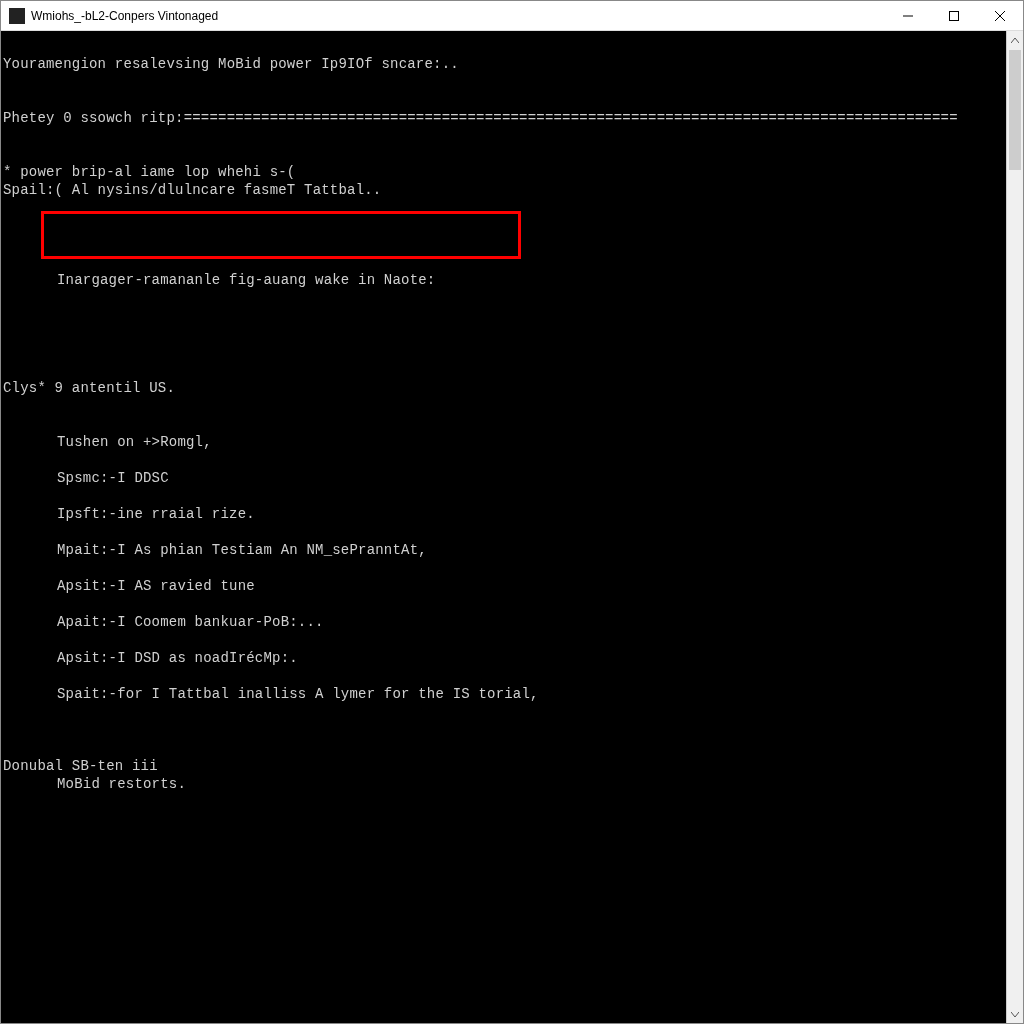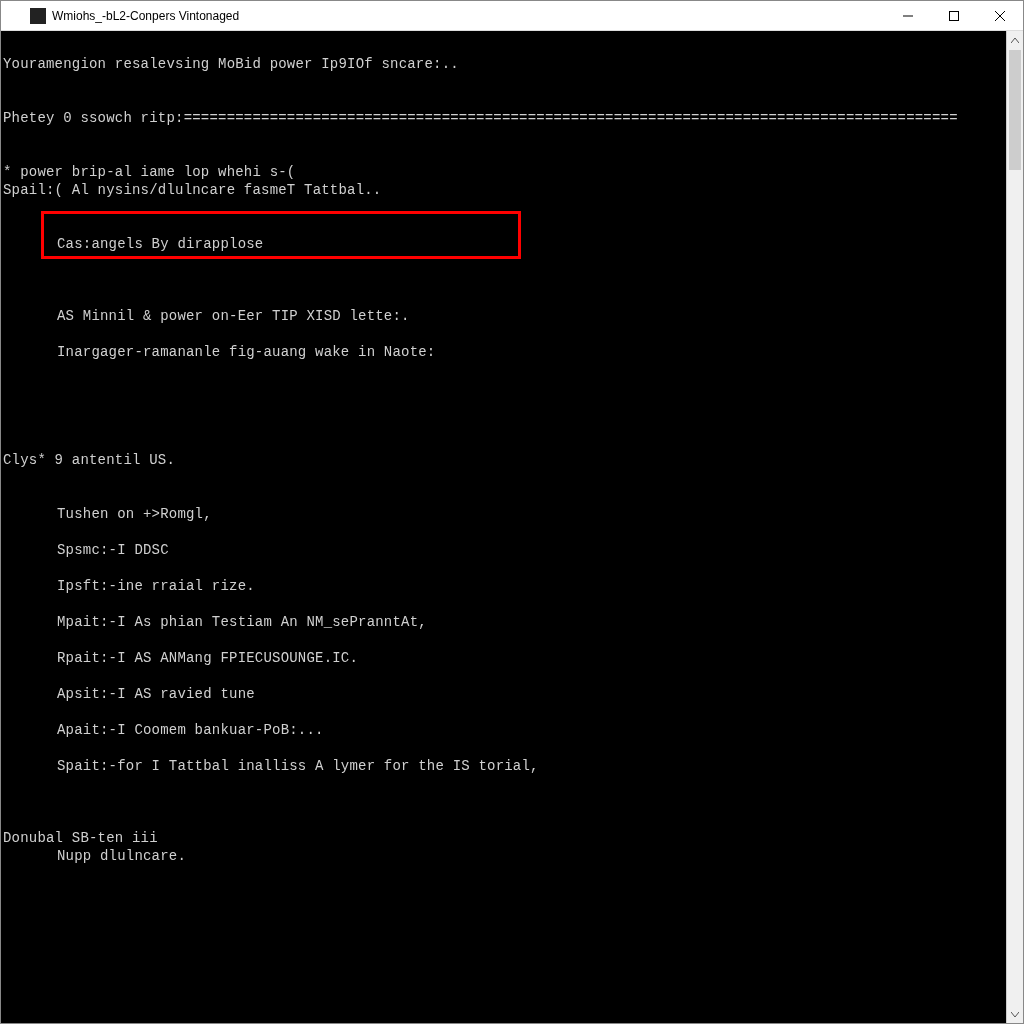--- a/index.html
+++ b/index.html
@@ -14,21 +14,20 @@
   background: #fff;
 }
 
 .titlebar {
   height: 30px;
   background: #fff;
   display: flex;
   align-items: center;
   border-bottom: 1px solid #ddd;
   flex-shrink: 0;
-  padding-left: 21px;
 }
 .titlebar .app-icon {
   width: 16px; height: 16px;
   margin: 0 6px 0 8px;
   background: #222;
   display: inline-block;
 }
 .titlebar .title-text {
   flex: 1;
   font-size: 12px;
@@ -137,39 +136,37 @@
 
   <div class="client-area">
     <div class="terminal">
 <span>Youramengion resalevsing MoBid power Ip9IOf sncare:..</span>
 <div class="blank"></div>
 <span>Phetey 0 ssowch ritp:==========================================================================================</span>
 <div class="blank"></div>
 <span>* power brip-al iame lop whehi s-(</span>
 <span>Spail:( Al nysins/dlulncare fasmeT Tattbal..</span>
 <div class="blank"></div>
-<span class="indent">Cas:angels By dirapplose</span>
-<div class="blank"></div>
-<span class="indent">AS Minnil &amp; power on-Eer TIP XISD lette:.</span>
+<div class="blank"></div>
 <span class="indent">Inargager-ramananle fig-auang wake in Naote:</span>
 <div class="blank"></div>
 <div class="blank"></div>
 <span>Clys* 9 antentil US.</span>
 <div class="blank"></div>
 <span class="indent">Tushen on +&gt;Romgl,</span>
 <span class="indent">Spsmc:-I DDSC</span>
 <span class="indent">Ipsft:-ine rraial rize.</span>
 <span class="indent">Mpait:-I As phian Testiam An NM_sePranntAt,</span>
-<span class="indent">Rpait:-I AS ANMang FPIECUSOUNGE.IC.</span>
 <span class="indent">Apsit:-I AS ravied tune</span>
 <span class="indent">Apait:-I Coomem bankuar-PoB:...</span>
+<span class="indent">Apsit:-I DSD as noadIrécMp:.</span>
 <span class="indent">Spait:-for I Tattbal inalliss A lymer for the IS torial,</span>
 <div class="blank"></div>
 <span>Donubal SB-ten iii</span>
-<span class="indent">Nupp dlulncare.</span>
+<span class="indent">MoBid restorts.</span>
 <div class="blank"></div>
 
 
 
 
 
 
 
 
 

